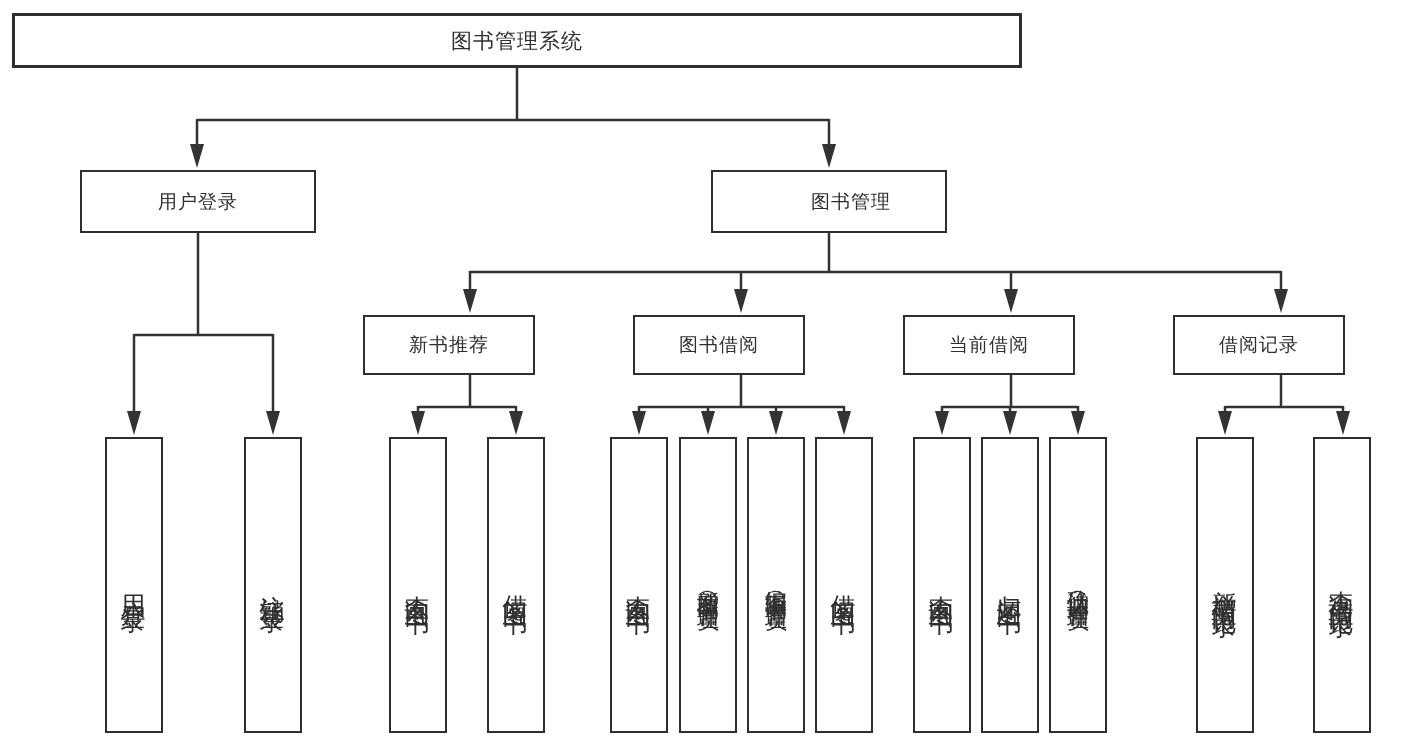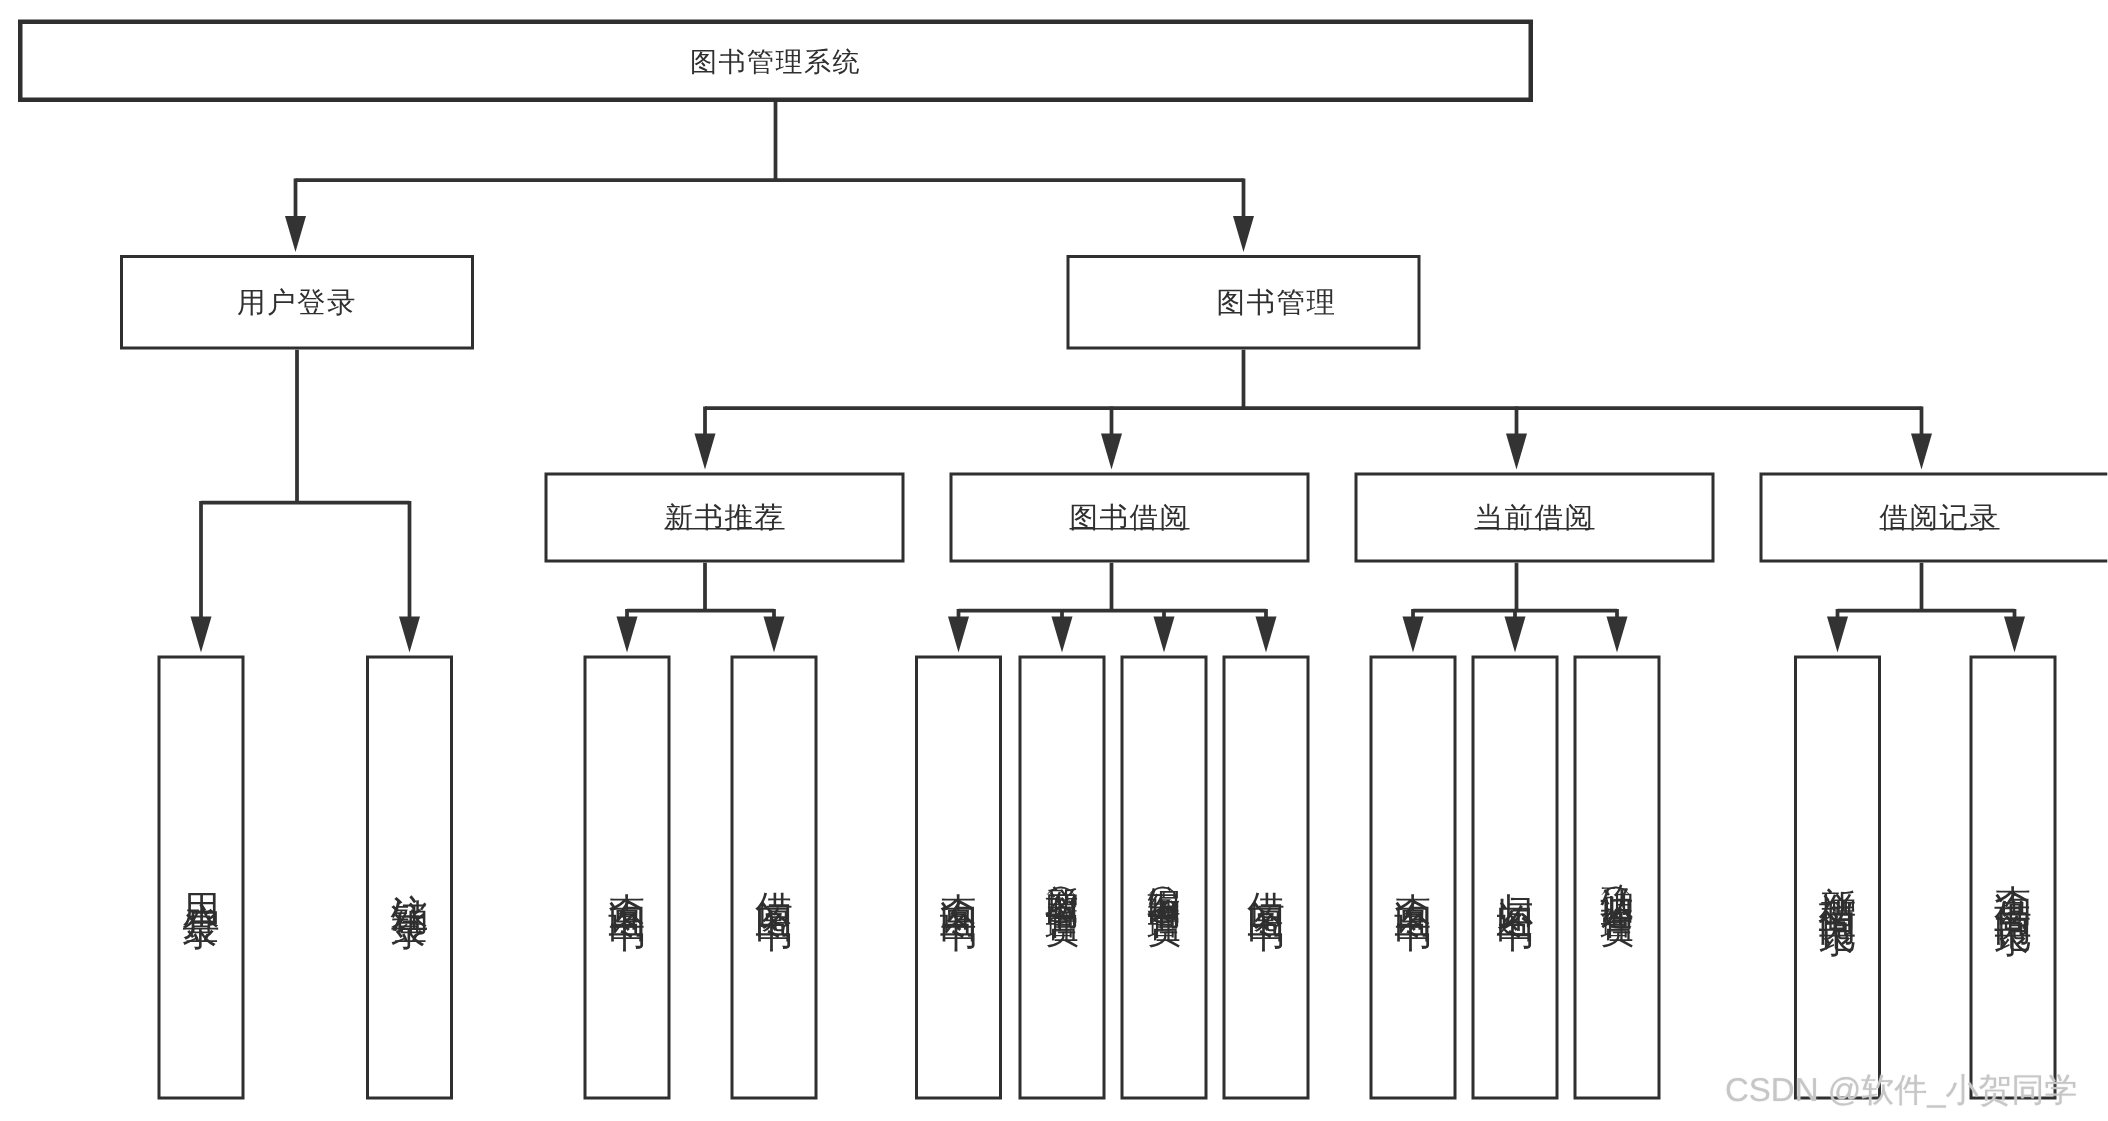--- a/index.html
+++ b/index.html
@@ -29,27 +29,27 @@
     border: 2px solid #2f2f2f;
     display: flex;
     align-items: center;
     justify-content: center;
     color: #2f2f2f;
     z-index: 2;
   }
   .root-box {
     left: 12px; top: 13px; width: 1010px; height: 55px;
     border-width: 3px;
-    font-size: 18px;
+    font-size: 21px;
     letter-spacing: 1px;
   }
   .l2-box { top: 170px; width: 236px; height: 63px; font-size: 19px; letter-spacing: 1px; }
   .l2-user  { left: 80px; }
   .l2-book  { left: 711px; padding-left: 44px; }
-  .l3-box { top: 315px; width: 240px; height: 60px; font-size: 19px; letter-spacing: 1px; text-decoration: underline; }
+  .l3-box { top: 315px; width: 172px; height: 60px; font-size: 19px; letter-spacing: 1px; }
   .l3-a { left: 363px; }
   .l3-b { left: 633px; justify-content: center; }
   .l3-c { left: 903px; }
   .l3-d { left: 1173px; }
   .leaf { top: 437px; width: 58px; height: 296px; }
   .leaf .vtext {
     writing-mode: vertical-rl;
     text-orientation: mixed;
     font-size: 25px;
     letter-spacing: 5px;
@@ -223,15 +223,14 @@
     <span class="vtext">确认归还（管理员）</span>
   </div>
 
   <div class="box leaf leaf-12">
     <span class="vtext">新增借阅记录</span>
   </div>
   <div class="box leaf leaf-13">
     <span class="vtext">查询借阅记录</span>
   </div>
 
-  <div class="watermark">CSDN @软件_小贺同学</div>
 
 </div>
 
 </body></html>

